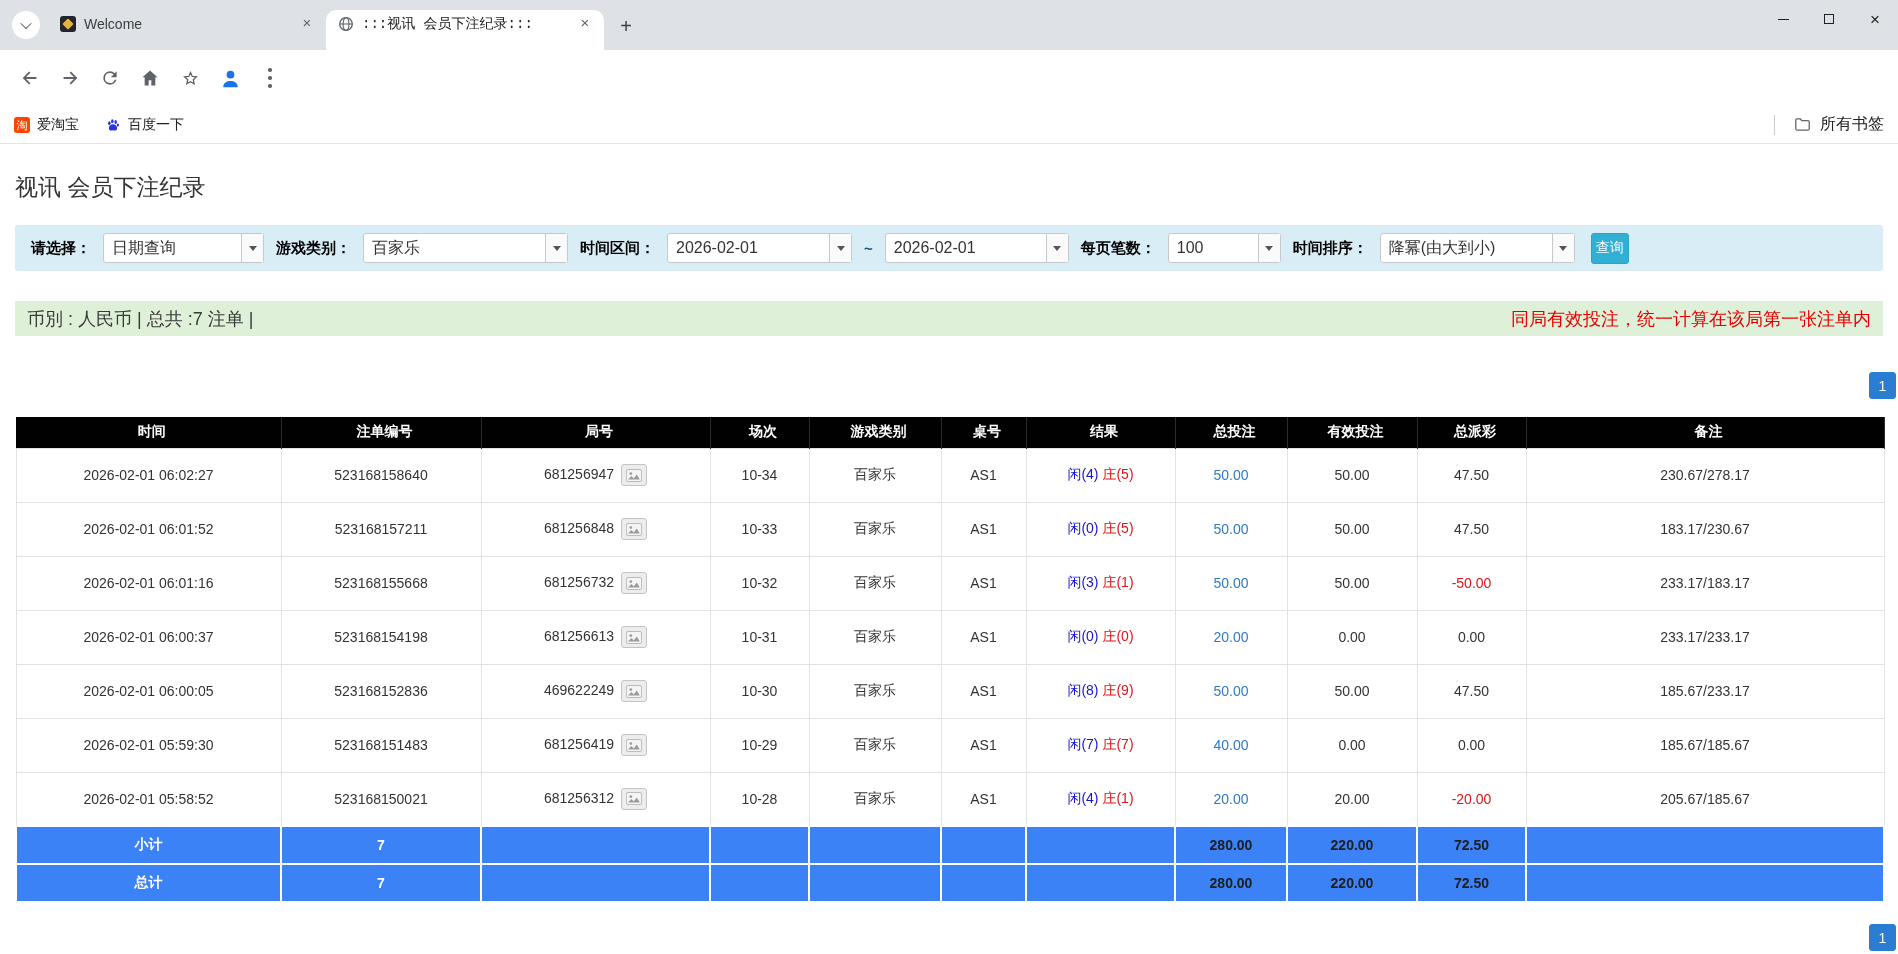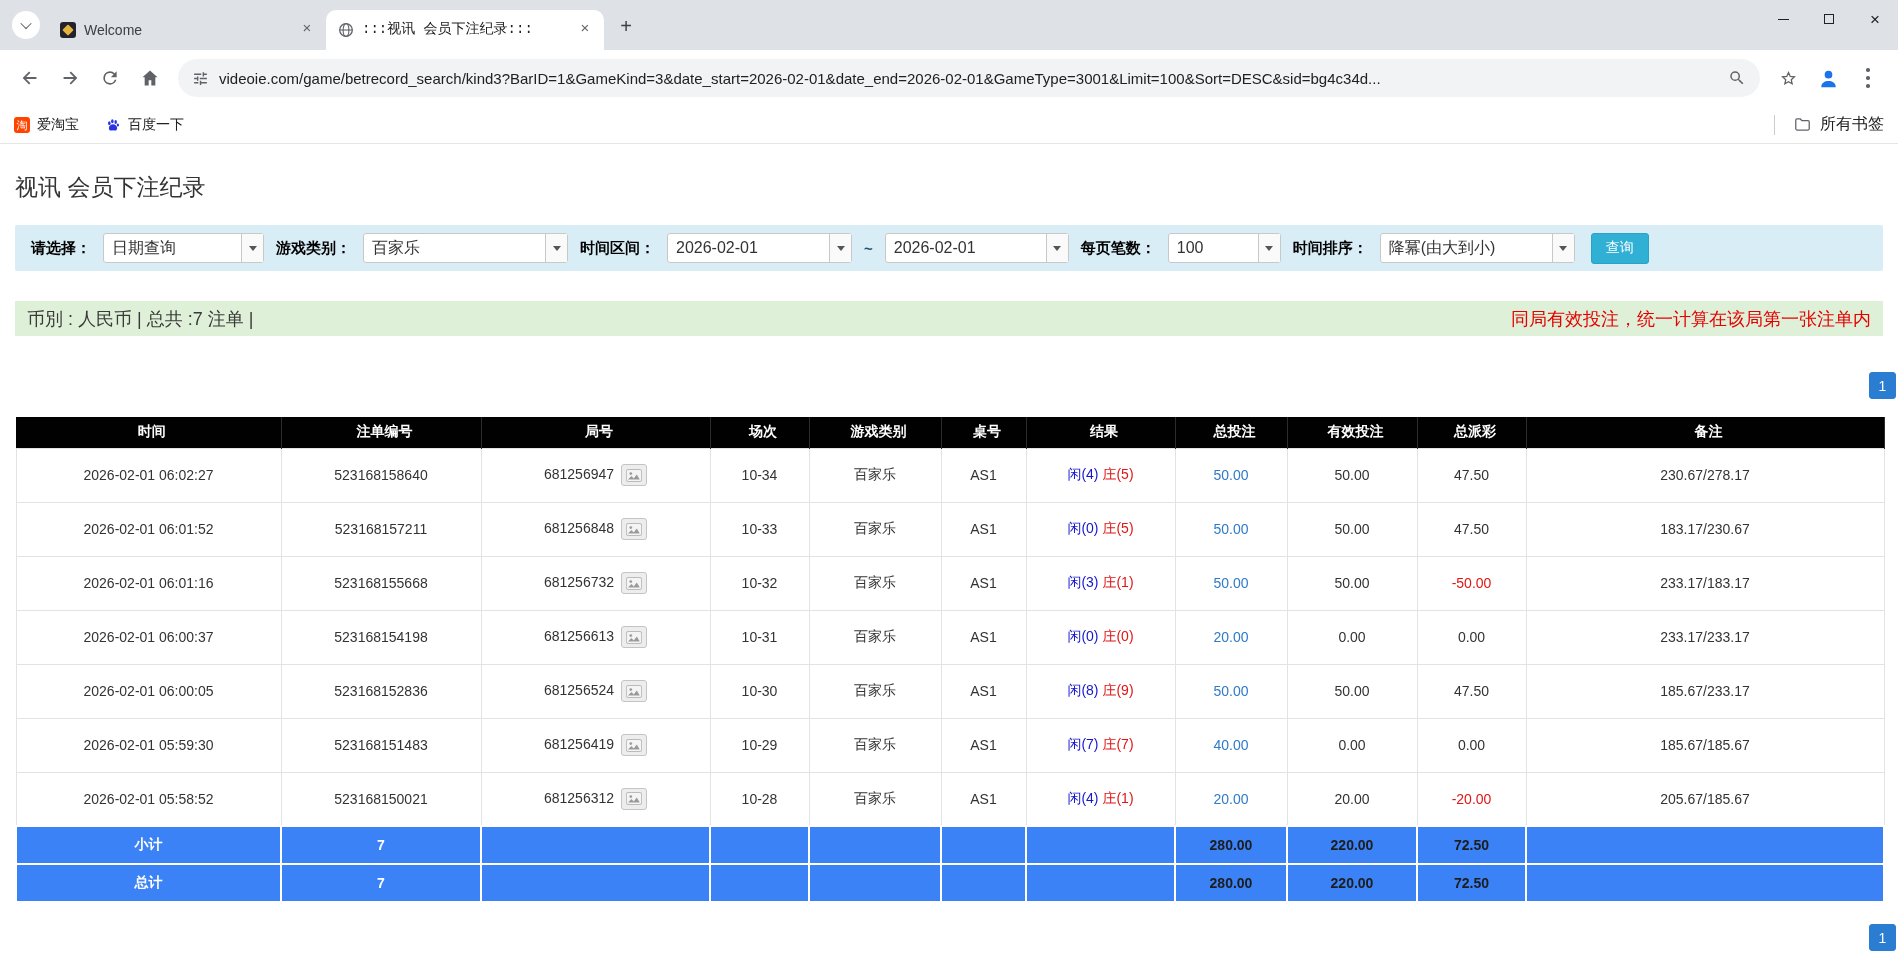--- a/index.html
+++ b/index.html
@@ -8,21 +8,21 @@
     width:1898px; height:954px; overflow:hidden; background:#fff;
     font-family:"Liberation Sans","DejaVu Sans",sans-serif; color:#222;
   }
 
   
   .tabbar { height:50px; background:#dee1e6; display:flex; align-items:flex-end; position:relative; }
   .tab-search { width:28px; height:28px; border-radius:50%; background:#fff; margin:0 8px 11px 12px;
     display:flex; align-items:center; justify-content:center; cursor:pointer; flex:none; }
   .chev { width:8px; height:8px; border-right:1.8px solid #5f6368; border-bottom:1.8px solid #5f6368;
     transform:rotate(45deg) translate(-1px,-1px); }
-  .tab { height:40px; display:flex; align-items:flex-end; padding:0 10px 12px 12px; width:278px; flex:none; cursor:pointer; }
+  .tab { height:40px; display:flex; align-items:center; padding:0 10px 12px 12px; width:278px; flex:none; cursor:pointer; }
   .tab.active { background:#fff; border-radius:10px 10px 0 0; }
   .tab-title { flex:1; font-size:14px; color:#3c4043; margin:0 8px; white-space:nowrap; overflow:hidden; }
   .tab.active .tab-title { color:#202124;font-family:Liberation Mono, monospace; }
   .tab-close { width:18px; height:18px; border-radius:50%; text-align:center; line-height:16px;
     font-size:15px; color:#5f6368; flex:none; cursor:pointer; }
   .favicon { width:16px; height:16px; flex:none; position:relative; }
   .fav-welcome { background:#23232e; border-radius:3px; }
   .fav-welcome::after { content:""; position:absolute; left:4px; top:4px; width:8px; height:8px;
     background:#e3b33c; transform:rotate(45deg); border-radius:1px; }
   .newtab { width:28px; height:28px; margin:0 0 10px 8px; font-size:20px; color:#3c4043;
@@ -57,21 +57,21 @@
   .flabel { font-size:15px; font-weight:bold; color:#000000; white-space:nowrap; }
   .tilde { font-size:15px; font-weight:bold; color:#1a5276; }
   .combo { height:30px; background:#fff; border:1px solid #c8c8c8; border-radius:3px;
     display:flex; align-items:center; flex:none; cursor:pointer; }
   .combo-val { flex:1; padding:0 8px; font-size:16px; color:#333; white-space:nowrap; overflow:hidden; }
   .combo-arrow { width:22px; height:100%; border-left:1px solid #c8c8c8; background:#fafafa;
     display:flex; align-items:center; justify-content:center; }
   .caret { width:0; height:0; border-left:4px solid transparent; border-right:4px solid transparent;
     border-top:5px solid #555; }
   .w1{width:161px} .w2{width:205px} .w3{width:185px} .w4{width:184px} .w5{width:113px} .w6{width:195px}
-  .search-btn { height:31px; padding:0 14px; background:#31b0d5; color:#fff; border:1px solid #2aa3c6;
+  .search-btn { height:31px; padding:0 4px; background:#31b0d5; color:#fff; border:1px solid #2aa3c6;
     border-radius:3px; font-size:14px; cursor:pointer; margin-left:4px; }
 
   .summary-bar { margin:30px 15px 0; height:35px; background:#dff0d8; display:flex; align-items:center;
     justify-content:space-between; padding:0 12px; font-size:18px; }
   .sum-left { color:#3a3a3a; }
   .sum-right { color:#e60000; }
 
   .pagi { margin-top:36px; text-align:right; padding-right:2px; }
   .pagi.bottom { margin-top:21px; }
   .page-btn { width:27px; height:27px; background:#2b7dd2; border:1px solid #2b7dd2; color:#fff;
@@ -143,29 +143,20 @@
       </svg>
   </div>
   <div class="nav-btn">
     <svg viewBox="0 0 24 24" width="20" height="20">
         <path d="M17.65 6.35A7.95 7.95 0 0 0 12 4a8 8 0 1 0 7.73 10h-2.08A6 6 0 1 1 12 6c1.66 0 3.14.69 4.22 1.78L13 11h7V4z" fill="#5f6368"></path>
       </svg>
   </div>
   <div class="nav-btn">
     <svg viewBox="0 0 24 24" width="20" height="20">
         <path d="M12 3l9 8.2h-2.6V21h-4.8v-6.4H10.4V21H5.6v-9.8H3z" fill="#5f6368"></path>
-      </svg>
-  </div>
-  <div class="urlbar">
-    <svg viewBox="0 0 24 24" width="17" height="17">
-        <path fill="#5f6368" d="M3 17v2h6v-2H3zM3 5v2h10V5H3zm10 16v-2h8v-2h-8v-2h-2v6h2zM7 9v2H3v2h4v2h2V9H7zm14 4v-2H11v2h10zm-6-4h2V7h4V5h-4V3h-2v6z"></path>
-      </svg>
-    <span class="url-text">videoie.com/game/betrecord_search/kind3?BarID=1&amp;GameKind=3&amp;date_start=2026-02-01&amp;date_end=2026-02-01&amp;GameType=3001&amp;Limit=100&amp;Sort=DESC&amp;sid=bg4c34d...</span>
-    <svg viewBox="0 0 24 24" width="18" height="18">
-        <path fill="#5f6368" d="M15.5 14h-.79l-.28-.27A6.47 6.47 0 0 0 16 9.5 6.5 6.5 0 1 0 9.5 16c1.61 0 3.09-.59 4.23-1.57l.27.28v.79l5 4.99L20.49 19l-4.99-5zm-6 0A4.5 4.5 0 1 1 14 9.5 4.5 4.5 0 0 1 9.5 14z"></path>
       </svg>
   </div>
   <div class="nav-btn">
     <svg viewBox="0 0 24 24" width="19" height="19">
         <path fill="none" stroke="#5f6368" stroke-width="1.6" d="M12 4.5l2.2 4.9 5.3.5-4 3.6 1.1 5.2L12 16l-4.6 2.7 1.1-5.2-4-3.6 5.3-.5z"></path>
       </svg>
   </div>
   <div class="nav-btn">
     <svg viewBox="0 0 24 24" width="23" height="23">
         <circle cx="12" cy="8" r="4" fill="#1a73e8"></circle>
@@ -364,21 +355,21 @@
     <td>AS1</td>
     <td><span class="res-p">闲(0)</span> <span class="res-b">庄(0)</span></td>
     <td><span class="bet-link">20.00</span></td>
     <td>0.00</td>
     <td>0.00</td>
     <td>233.17/233.17</td>
   </tr>
       <tr>
     <td>2026-02-01 06:00:05</td>
     <td>523168152836</td>
-    <td><span>681256524</span><span class="round-btn">
+    <td><span>469622249</span><span class="round-btn">
             <svg viewBox="0 0 20 16" width="16" height="13">
               <rect x="0.5" y="0.5" width="19" height="15" rx="2" fill="#f4f4f4" stroke="#adadad"></rect>
               <circle cx="6" cy="5.6" r="1.7" fill="#9a9a9a"></circle>
               <path d="M2.5 13l4.3-4.3 2.9 2.9 3.8-4.8 3.7 6.2z" fill="#9a9a9a"></path>
             </svg>
           </span></td>
     <td>10-30</td>
     <td>百家乐</td>
     <td>AS1</td>
     <td><span class="res-p">闲(8)</span> <span class="res-b">庄(9)</span></td>

